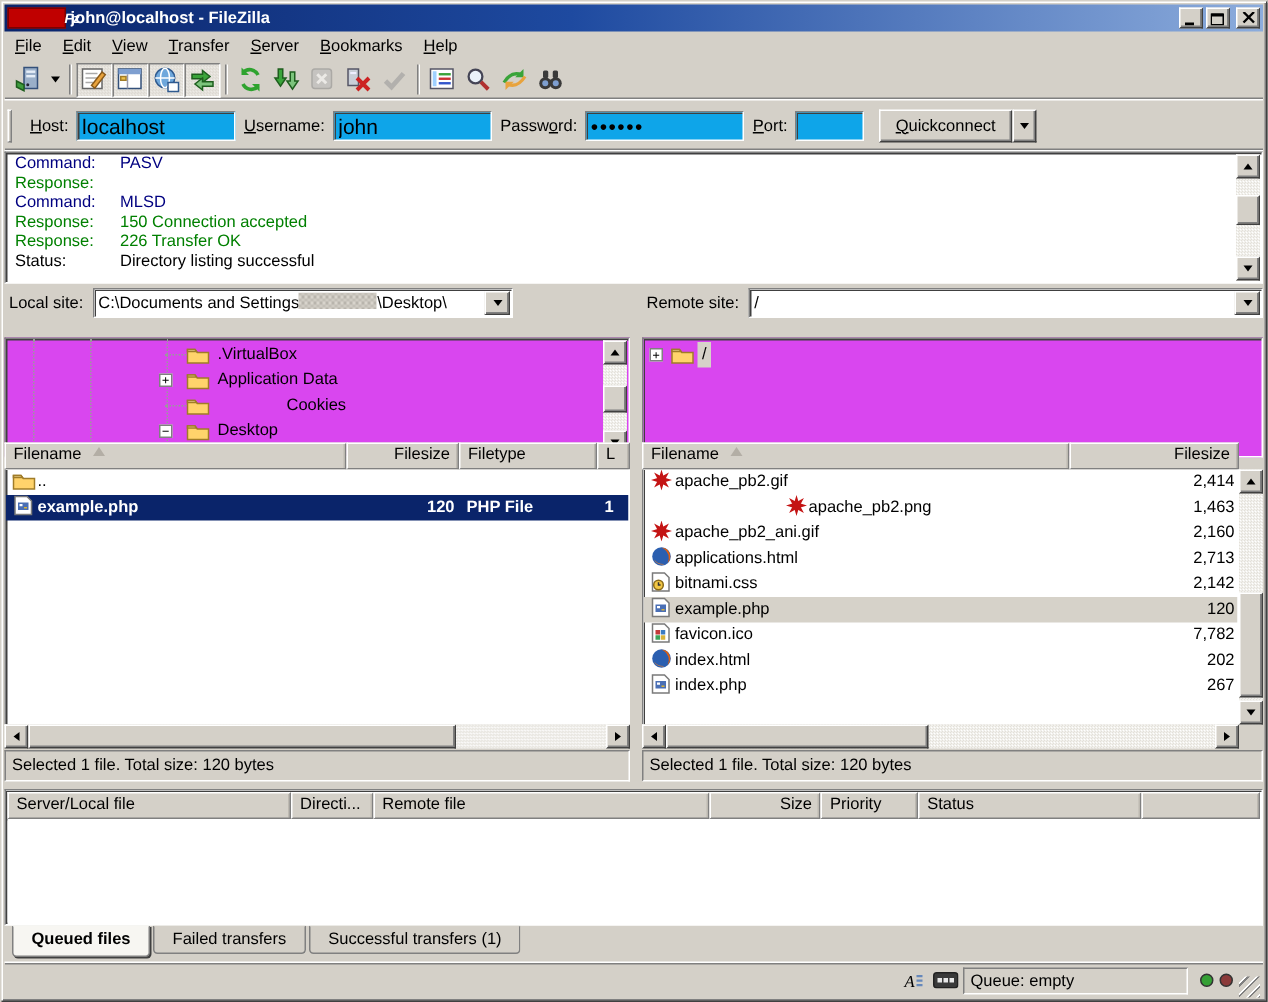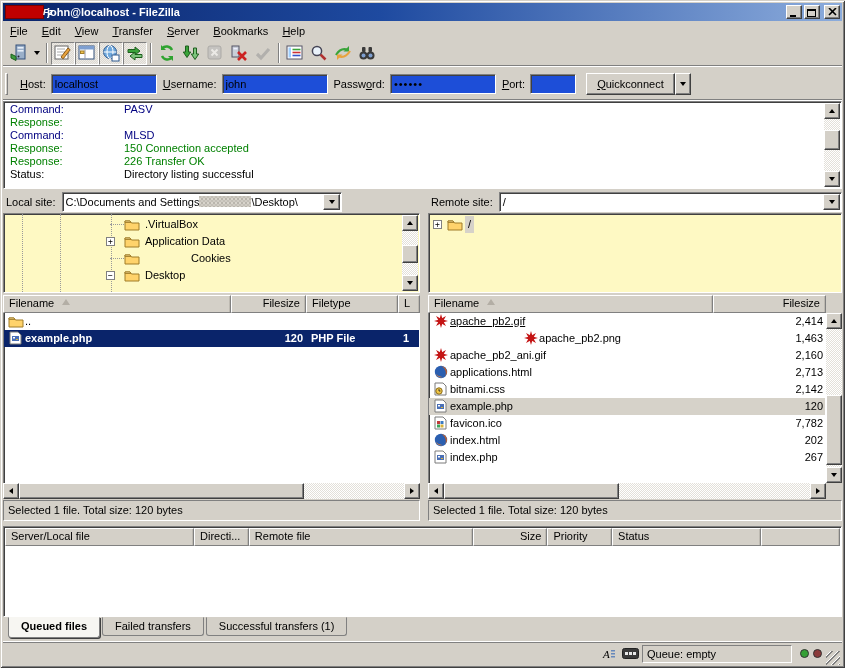--- a/index.html
+++ b/index.html
@@ -33,42 +33,42 @@
   .tb-ic{width:18px;height:18px;display:block;}
   .tb-dd{width:12px;height:23px;display:flex;align-items:center;justify-content:center;}
   .tb-sep{width:2px;height:20px;margin:0 3px;border-left:1px solid #808080;border-right:1px solid #FFF;}
   .tri-down{width:0;height:0;border-left:3px solid transparent;border-right:3px solid transparent;border-top:4px solid #000;}
   
   .qcbar{position:absolute;left:3px;top:67px;right:3px;height:34px;display:flex;align-items:center;
     border-bottom:1px solid #FFF;box-shadow:0 -1px 0 #808080 inset;}
   .gripper{width:3px;height:22px;margin:0 6px 0 2px;border:1px solid;border-color:#FFF #808080 #808080 #FFF;}
   .qc-label{margin:0 5px 0 6px;white-space:nowrap;}
   .tfield{height:20px;border:1px solid;border-color:#808080 #FFF #FFF #808080;box-shadow:inset 1px 1px 0 #404040;
-    background:#1d4ed8;font-family:"Liberation Sans",sans-serif;font-size:11px;padding:0 3px;outline:none;}
+    background:#0ea5e9;font-family:"Liberation Sans",sans-serif;font-size:14px;padding:0 3px;outline:none;}
   .btn{height:22px;background:#D4D0C8;border:1px solid;border-color:#FFF #404040 #404040 #FFF;
     box-shadow:inset -1px -1px 0 #808080;padding:0 10px;font-size:11px;display:flex;align-items:center;cursor:default;}
   .btn-dd{width:16px;padding:0;justify-content:center;}
   
   .logpanel{position:absolute;left:3px;top:101px;right:3px;height:88px;background:#fff;
     border:1px solid;border-color:#808080 #FFF #FFF #808080;box-shadow:inset 1px 1px 0 #404040;}
   .log-rows{position:absolute;left:2px;top:1px;right:18px;bottom:1px;overflow:hidden;}
-  .log-row{height:13px;line-height:13px;white-space:nowrap;display:flex;gap:44px;}
+  .log-row{height:13px;line-height:13px;white-space:nowrap;display:flex;}
   .log-type{width:74px;flex:none;padding-left:4px;}
   
   .siterow{position:absolute;top:191px;height:21px;display:flex;align-items:center;}
   .site-label{padding:0 6px 0 3px;white-space:nowrap;}
   .combo{flex:1;height:20px;background:#fff;border:1px solid;border-color:#808080 #FFF #FFF #808080;
     box-shadow:inset 1px 1px 0 #404040;display:flex;align-items:center;}
   .combo-text{flex:1;padding:0 3px;white-space:nowrap;overflow:hidden;}
   .dd-btn{width:17px;height:16px;margin:1px;background:#D4D0C8;border:1px solid;border-color:#FFF #404040 #404040 #FFF;
     box-shadow:inset -1px -1px 0 #808080;display:flex;align-items:center;justify-content:center;flex:none;}
   .blurbox{display:inline-block;width:52px;height:11px;vertical-align:-1px;
     background-image:conic-gradient(#CFCBC3 25%,#B9B5AD 0 50%,#D8D4CC 0 75%,#C3BFB7 0);background-size:4px 4px;}
   
-  .treepanel{position:absolute;top:213px;height:80px;background:#fef9c3;
+  .treepanel{position:absolute;top:225px;height:80px;background:#d946ef;
     border:1px solid;border-color:#808080 #FFF #FFF #808080;box-shadow:inset 1px 1px 0 #404040;overflow:hidden;}
   .tree-guide{position:absolute;top:0;bottom:0;border-left:1px dotted #9a9a9a;}
   .tree-row{position:absolute;left:0;right:0;height:17px;line-height:17px;white-space:nowrap;}
   .expander{position:absolute;width:9px;height:9px;top:4px;background:#fff;border:1px solid #808080;
     font:8px/7px "DejaVu Sans Mono",monospace;text-align:center;color:#000;}
   .hstub{position:absolute;top:8px;width:14px;border-top:1px dotted #9a9a9a;}
   .tree-ic{position:absolute;top:1px;width:16px;height:14px;}
   .tree-label{position:absolute;top:0;padding:0 3px;}
   .sel-inactive{background:#D6D2C9;}
   
@@ -424,21 +424,21 @@
               <path d="M1 4 h5 l1 1.4 H1z" fill="#FFE9A8" stroke="#A07C28"></path>
             </svg></span>..</span><span class="fcell r" style="width: 75px;"></span><span class="fcell" style="width: 92px;"></span><span class="fcell" style="width: 22px;"></span></div>
       <div class="frow sel-active"><span class="fcell" style="width: 228px;"><span class="fic"><svg width="16" height="14">
               <path d="M2 1 h8 l3 3 v9 H2 z" fill="#fff" stroke="#7a7a7a"></path>
               <rect x="4" y="5" width="7" height="5" fill="#4A6FB5"></rect>
               <rect x="5" y="6" width="2" height="1.5" fill="#fff"></rect>
               <rect x="8" y="8" width="2" height="1" fill="#D6B13A"></rect>
             </svg></span>example.php</span><span class="fcell r" style="width: 75px;">120</span><span class="fcell" style="width: 92px;">PHP File</span><span class="fcell" style="width: 22px;">1</span></div>
     </div>
   <div class="listpanel" style="left:428px;width:398px" id="remote-files">
-      <div class="frow"><span class="fcell" style="width: 285px; text-decoration: underline;"><span class="fic"><svg width="16" height="14">
+      <div class="frow"><span class="fcell" style="width: 285px;"><span class="fic"><svg width="16" height="14">
               <path d="M8 0 L9.6 5.4 L15 7 L9.6 8.6 L8 14 L6.4 8.6 L1 7 L6.4 5.4 Z" fill="#C41414"></path>
               <path d="M8 0 L9.6 5.4 L15 7 L9.6 8.6 L8 14 L6.4 8.6 L1 7 L6.4 5.4 Z" fill="#C41414" transform="rotate(45 8 7)"></path>
             </svg></span>apache_pb2.gif</span><span class="fcell r" style="width: 113px;">2,414</span></div>
       <div class="frow"><span class="fcell" style="width: 285px; text-align: center;"><span class="fic"><svg width="16" height="14">
               <path d="M8 0 L9.6 5.4 L15 7 L9.6 8.6 L8 14 L6.4 8.6 L1 7 L6.4 5.4 Z" fill="#C41414"></path>
               <path d="M8 0 L9.6 5.4 L15 7 L9.6 8.6 L8 14 L6.4 8.6 L1 7 L6.4 5.4 Z" fill="#C41414" transform="rotate(45 8 7)"></path>
             </svg></span>apache_pb2.png</span><span class="fcell r" style="width: 113px;">1,463</span></div>
       <div class="frow"><span class="fcell" style="width: 285px;"><span class="fic"><svg width="16" height="14">
               <path d="M8 0 L9.6 5.4 L15 7 L9.6 8.6 L8 14 L6.4 8.6 L1 7 L6.4 5.4 Z" fill="#C41414"></path>
               <path d="M8 0 L9.6 5.4 L15 7 L9.6 8.6 L8 14 L6.4 8.6 L1 7 L6.4 5.4 Z" fill="#C41414" transform="rotate(45 8 7)"></path>

